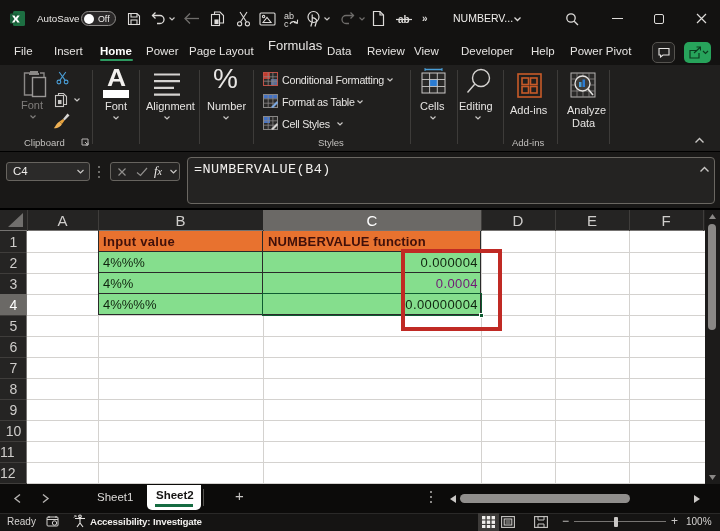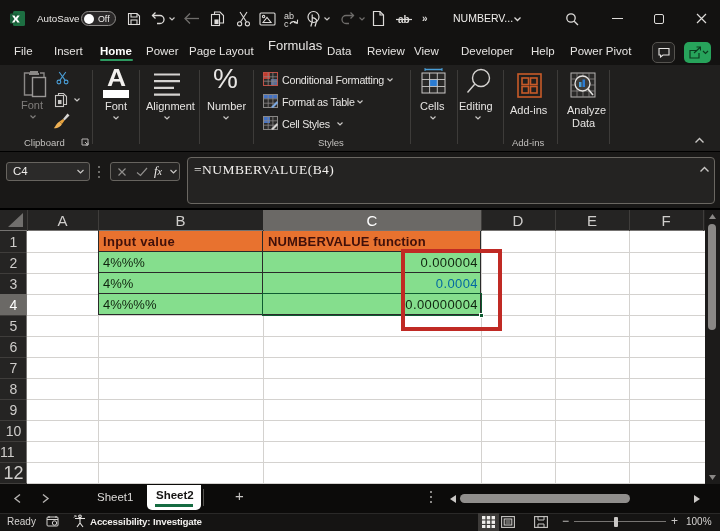--- a/index.html
+++ b/index.html
@@ -300,21 +300,21 @@
     <path d="M1.5 1.5 L8.5 8.5 M8.5 1.5 L1.5 8.5"></path>
   </svg>
 <svg class="abs" style="left:136px;top:167px" width="12" height="10" viewBox="0 0 12 10" fill="none" stroke="#908e8c" stroke-width="1.2">
     <path d="M1 5.5 L4.5 8.5 L11 1"></path>
   </svg>
 <div class="lbl" style="left:154px;top:164px;font-size:12.5px;font-style:italic;font-family:'Liberation Serif',serif;color:#f0eeec">f<span style="font-size:10px">x</span></div>
 <svg class="abs" style="left:169px;top:169px" width="9" height="6" viewBox="0 0 9 6" fill="none" stroke="#c9c7c5" stroke-width="1.2">
     <path d="M1.5 1 L4.5 4 L7.5 1"></path>
   </svg>
 <div class="abs" style="left:187px;top:157px;width:528px;height:47px;background:#242322;border:1px solid #6a6762;border-radius:4px"></div>
-<div class="lbl" style="left:194px;top:162px;font-size:13.5px;font-family:Liberation Serif, serif;color:#f2f0ee;letter-spacing:0.45px">=NUMBERVALUE(B4)</div>
+<div class="lbl" style="left:194px;top:162px;font-size:13.5px;font-family:Liberation Mono, monospace;color:#f2f0ee;letter-spacing:0.45px">=NUMBERVALUE(B4)</div>
 <svg class="abs" style="left:699px;top:166px" width="11" height="7" viewBox="0 0 11 7" fill="none" stroke="#c9c7c5" stroke-width="1.4">
     <path d="M1.5 5.5 L5.5 1.5 L9.5 5.5"></path>
   </svg>
 
 <div class="abs" style="left:0;top:208px;width:720px;height:2px;background:#000"></div>
 <div class="abs" style="left:0;top:210px;width:705px;height:273px;background:#fff"></div>
 <div class="abs" style="left:705px;top:210px;width:15px;height:274px;background:#1c1b1a"></div>
 <svg class="abs" style="left:708px;top:213px" width="9" height="7" viewBox="0 0 9 7">
     <path d="M4.5 1 L8 6 H1 Z" fill="#8a8886"></path>
   </svg>
@@ -357,21 +357,21 @@
 <div class="abs" style="left:0;top:360px;width:27px;height:18px;line-height:16px;color:#cfcdcb;font-size:14px;text-align:center">7</div>
 <div class="abs" style="left:0;top:378px;width:27px;height:1px;background:#3f3d3b"></div>
 <div class="abs" style="left:0;top:381px;width:27px;height:18px;line-height:16px;color:#cfcdcb;font-size:14px;text-align:center">8</div>
 <div class="abs" style="left:0;top:399px;width:27px;height:1px;background:#3f3d3b"></div>
 <div class="abs" style="left:0;top:402px;width:27px;height:18px;line-height:16px;color:#cfcdcb;font-size:14px;text-align:center">9</div>
 <div class="abs" style="left:0;top:420px;width:27px;height:1px;background:#3f3d3b"></div>
 <div class="abs" style="left:0;top:423px;width:27px;height:18px;line-height:16px;color:#cfcdcb;font-size:14px;text-align:center">10</div>
 <div class="abs" style="left:0;top:441px;width:27px;height:1px;background:#3f3d3b"></div>
 <div class="abs" style="left:0;top:444px;width:14px;height:18px;line-height:16px;color:#cfcdcb;font-size:14px;text-align:center">11</div>
 <div class="abs" style="left:0;top:462px;width:27px;height:1px;background:#3f3d3b"></div>
-<div class="abs" style="left:0;top:465px;width:27px;height:18px;line-height:16px;color:#cfcdcb;font-size:18px;text-align:center">12</div>
+<div class="abs" style="left:0;top:465px;width:27px;height:18px;line-height:16px;color:#cfcdcb;font-size:14px;text-align:left">12</div>
 <div class="abs" style="left:0;top:483px;width:27px;height:1px;background:#3f3d3b"></div>
 <div class="abs" style="left:26px;top:231px;width:1px;height:252px;background:#757371"></div>
 <div class="abs" style="left:27px;top:252px;width:678px;height:1px;background:#d4d2cf"></div>
 <div class="abs" style="left:27px;top:273px;width:678px;height:1px;background:#d4d2cf"></div>
 <div class="abs" style="left:27px;top:294px;width:678px;height:1px;background:#d4d2cf"></div>
 <div class="abs" style="left:27px;top:315px;width:678px;height:1px;background:#d4d2cf"></div>
 <div class="abs" style="left:27px;top:336px;width:678px;height:1px;background:#d4d2cf"></div>
 <div class="abs" style="left:27px;top:357px;width:678px;height:1px;background:#d4d2cf"></div>
 <div class="abs" style="left:27px;top:378px;width:678px;height:1px;background:#d4d2cf"></div>
 <div class="abs" style="left:27px;top:399px;width:678px;height:1px;background:#d4d2cf"></div>
@@ -388,21 +388,21 @@
 <div class="abs" style="left:263px;top:231px;width:218px;height:21px;background:#e8722f;border:1px solid #2a2a2a;border-top:none;border-left:none"></div>
 <div class="lbl" style="left:103px;top:234px;font-size:13px;font-weight:bold;color:#40100a;letter-spacing:0.3px">Input value</div>
 <div class="lbl" style="left:268px;top:234px;font-size:13px;font-weight:bold;color:#40100a;letter-spacing:0.15px">NUMBERVALUE function</div>
 <div class="abs" style="left:98px;top:252px;width:165px;height:21px;background:#85de8d;border:1px solid #2a2a2a;border-top:none"></div>
 <div class="abs" style="left:263px;top:252px;width:218px;height:21px;background:#85de8d;border:1px solid #2a2a2a;border-top:none;border-left:none"></div>
 <div class="lbl" style="left:103px;top:255px;font-size:13px;color:#10240f">4%%%</div>
 <div class="lbl" style="left:263px;top:255px;width:215px;text-align:right;font-size:13px;color:#10240f;letter-spacing:0.4px">0.000004</div>
 <div class="abs" style="left:98px;top:273px;width:165px;height:21px;background:#85de8d;border:1px solid #2a2a2a;border-top:none"></div>
 <div class="abs" style="left:263px;top:273px;width:218px;height:21px;background:#85de8d;border:1px solid #2a2a2a;border-top:none;border-left:none"></div>
 <div class="lbl" style="left:103px;top:276px;font-size:13px;color:#10240f">4%%</div>
-<div class="lbl" style="left:263px;top:276px;width:215px;text-align:right;font-size:13px;color:#0369a1;letter-spacing:0.4px">0.0004</div>
+<div class="lbl" style="left:263px;top:276px;width:215px;text-align:right;font-size:13px;color:#701a75;letter-spacing:0.4px">0.0004</div>
 <div class="abs" style="left:98px;top:294px;width:165px;height:21px;background:#85de8d;border:1px solid #2a2a2a;border-top:none"></div>
 <div class="abs" style="left:263px;top:294px;width:218px;height:21px;background:#85de8d;border:1px solid #2a2a2a;border-top:none;border-left:none"></div>
 <div class="lbl" style="left:103px;top:297px;font-size:13px;color:#10240f">4%%%%</div>
 <div class="lbl" style="left:263px;top:297px;width:215px;text-align:right;font-size:13px;color:#10240f;letter-spacing:0.4px">0.00000004</div>
 <div class="abs" style="left:262px;top:293px;width:220px;height:23px;border:1.5px solid #0e5c31"></div>
 <div class="abs" style="left:479px;top:313px;width:5px;height:5px;background:#0e5c31;border:1px solid #fff"></div>
 <div class="abs" style="left:401px;top:249px;width:101px;height:82px;border:4px solid #c02a24"></div>
 
 <div class="abs" style="left:0;top:484px;width:720px;height:29px;background:#0c0b0a"></div>
 <svg class="abs" style="left:13px;top:493px" width="9" height="11" viewBox="0 0 9 11" fill="none" stroke="#b5b3b1" stroke-width="1.4">

